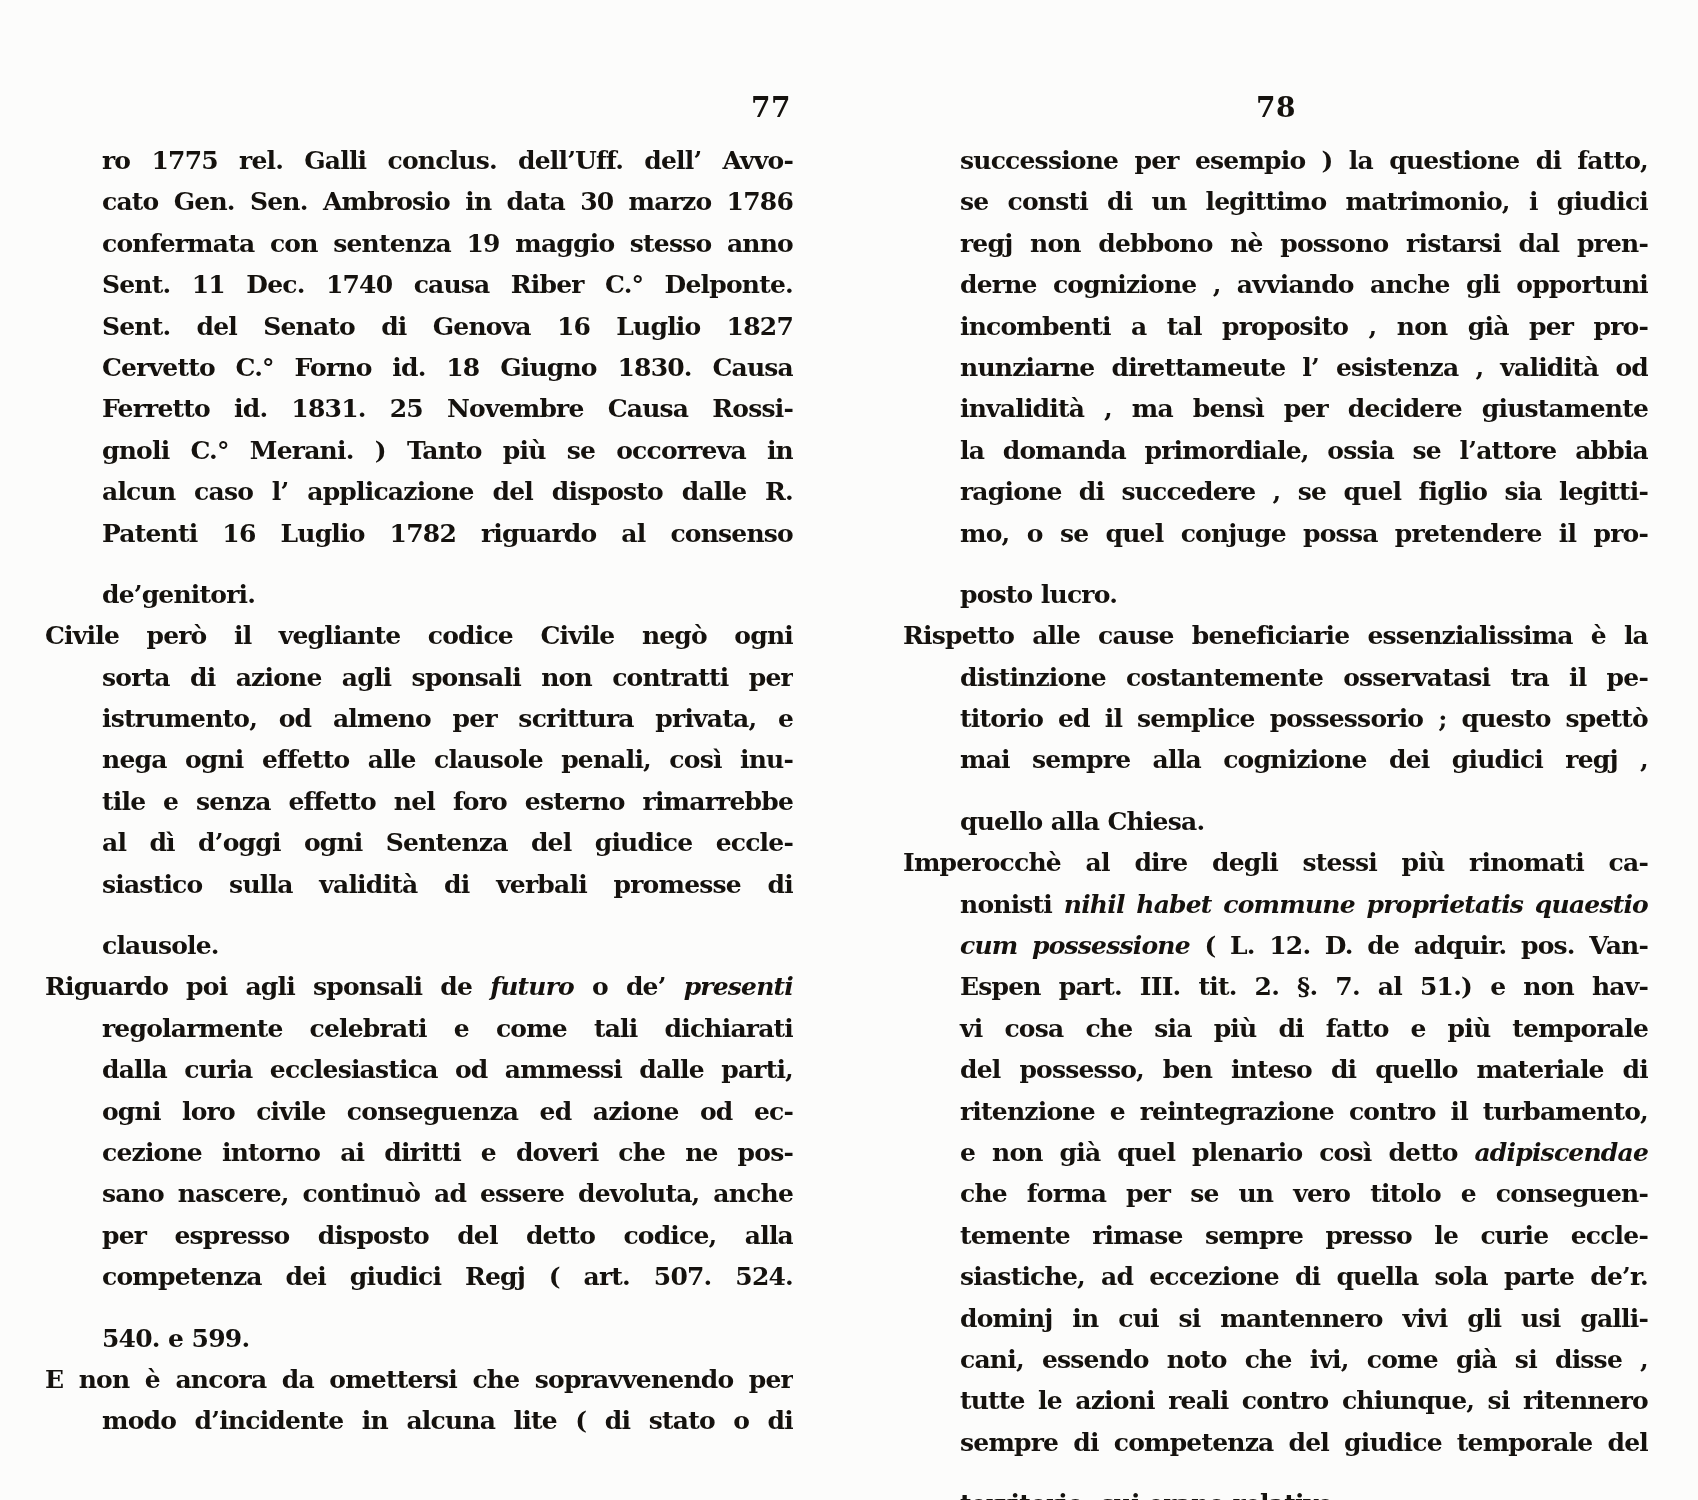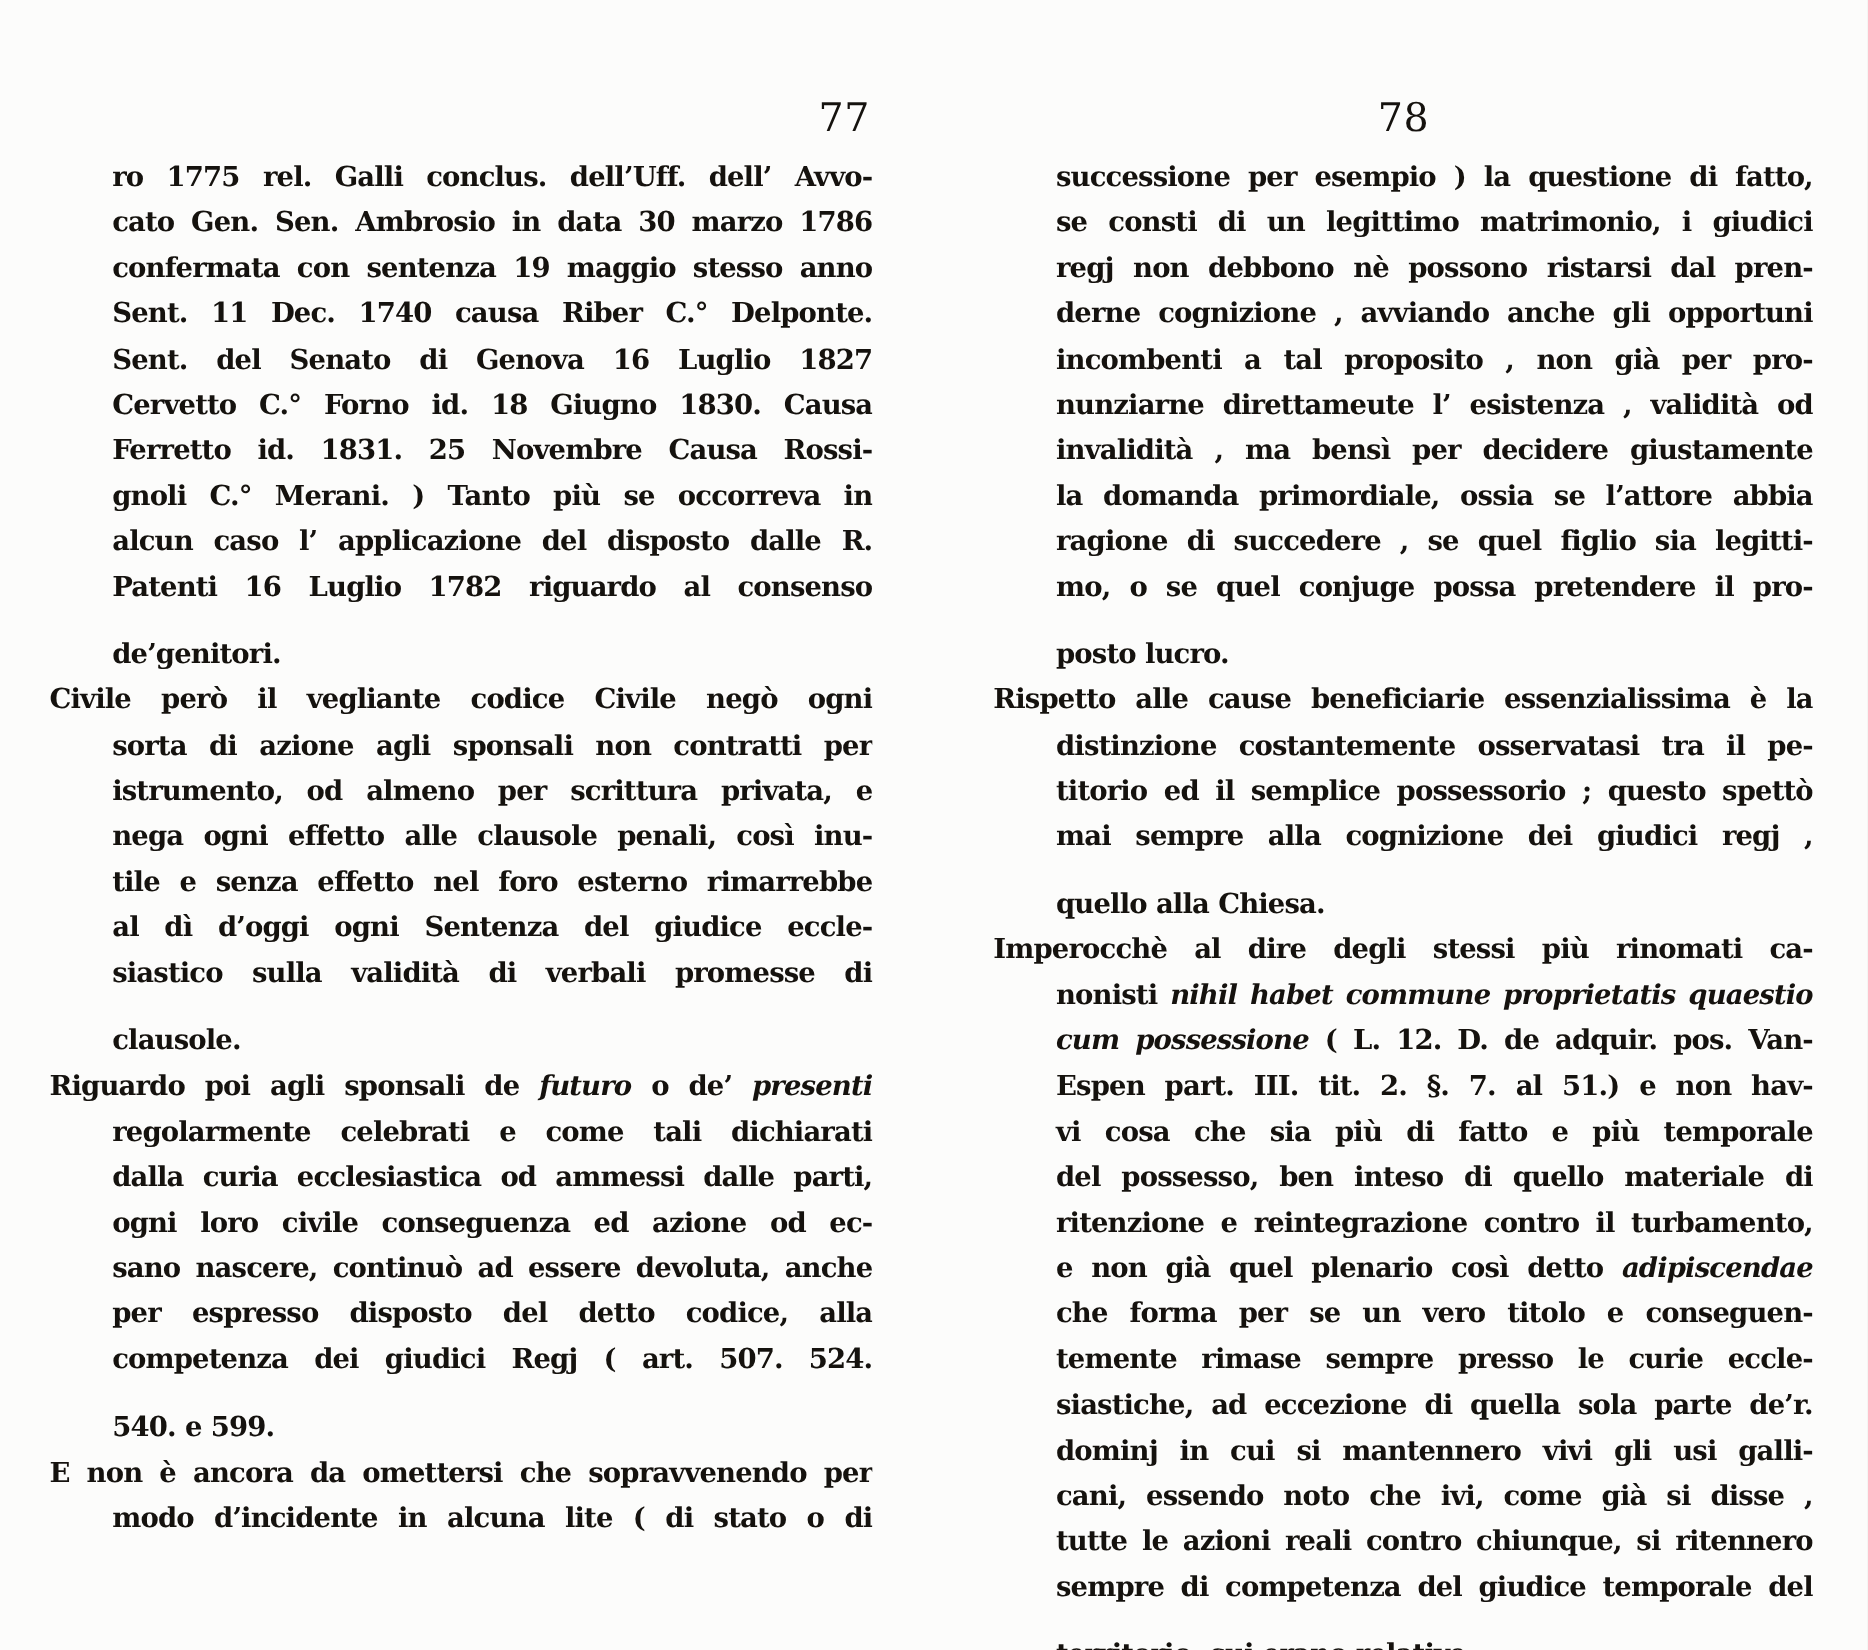--- a/index.html
+++ b/index.html
@@ -17,22 +17,22 @@
     color: #15120e;
   }
   .col {
     position: absolute;
     top: 88px;
   }
   .col-left  { left: 45px;  width: 748px; }
   .col-right { left: 903px; width: 745px; }
   .pagenum {
     height: 52px;
-    font-size: 36px;
-    font-weight: 400;
+    font-size: 28px;
+    font-weight: 700;
     line-height: 40px;
     letter-spacing: 0.5px;
   }
   .pagenum-left  { text-align: right; padding-right: 2px; box-sizing: border-box; }
   .pagenum-right { text-align: center;  padding-left: 1px;  box-sizing: border-box; }
   .col-body { width: 100%; }
   .line {
     font-size: 25px;
     font-weight: 700;
     line-height: 41.4px;
@@ -77,20 +77,21 @@
         <div class="line indent"><span>istrumento, od almeno per scrittura privata, e</span></div>
         <div class="line indent"><span>nega ogni effetto alle clausole penali, così inu-</span></div>
         <div class="line indent"><span>tile e senza effetto nel foro esterno rimarrebbe</span></div>
         <div class="line indent"><span>al dì d’oggi ogni Sentenza del giudice eccle-</span></div>
         <div class="line indent"><span>siastico sulla validità di verbali promesse di</span></div>
         <div class="line indent endline"><span>clausole.</span></div>
         <div class="line"><span>Riguardo poi agli sponsali de </span><i>futuro</i><span> o de’ </span><i>presenti</i></div>
         <div class="line indent"><span>regolarmente celebrati e come tali dichiarati</span></div>
         <div class="line indent"><span>dalla curia ecclesiastica od ammessi dalle parti,</span></div>
         <div class="line indent"><span>ogni loro civile conseguenza ed azione od ec-</span></div>
+        <div class="line indent"><span>cezione intorno ai diritti e doveri che ne pos-</span></div>
         <div class="line indent"><span>sano nascere, continuò ad essere devoluta, anche</span></div>
         <div class="line indent"><span>per espresso disposto del detto codice, alla</span></div>
         <div class="line indent"><span>competenza dei giudici Regj ( art. 507. 524.</span></div>
         <div class="line indent endline"><span>540. e 599.</span></div>
         <div class="line"><span>E non è ancora da omettersi che sopravvenendo per</span></div>
         <div class="line indent"><span>modo d’incidente in alcuna lite ( di stato o di</span></div>
       </div>
   </div>
 
   <div class="col col-right">

